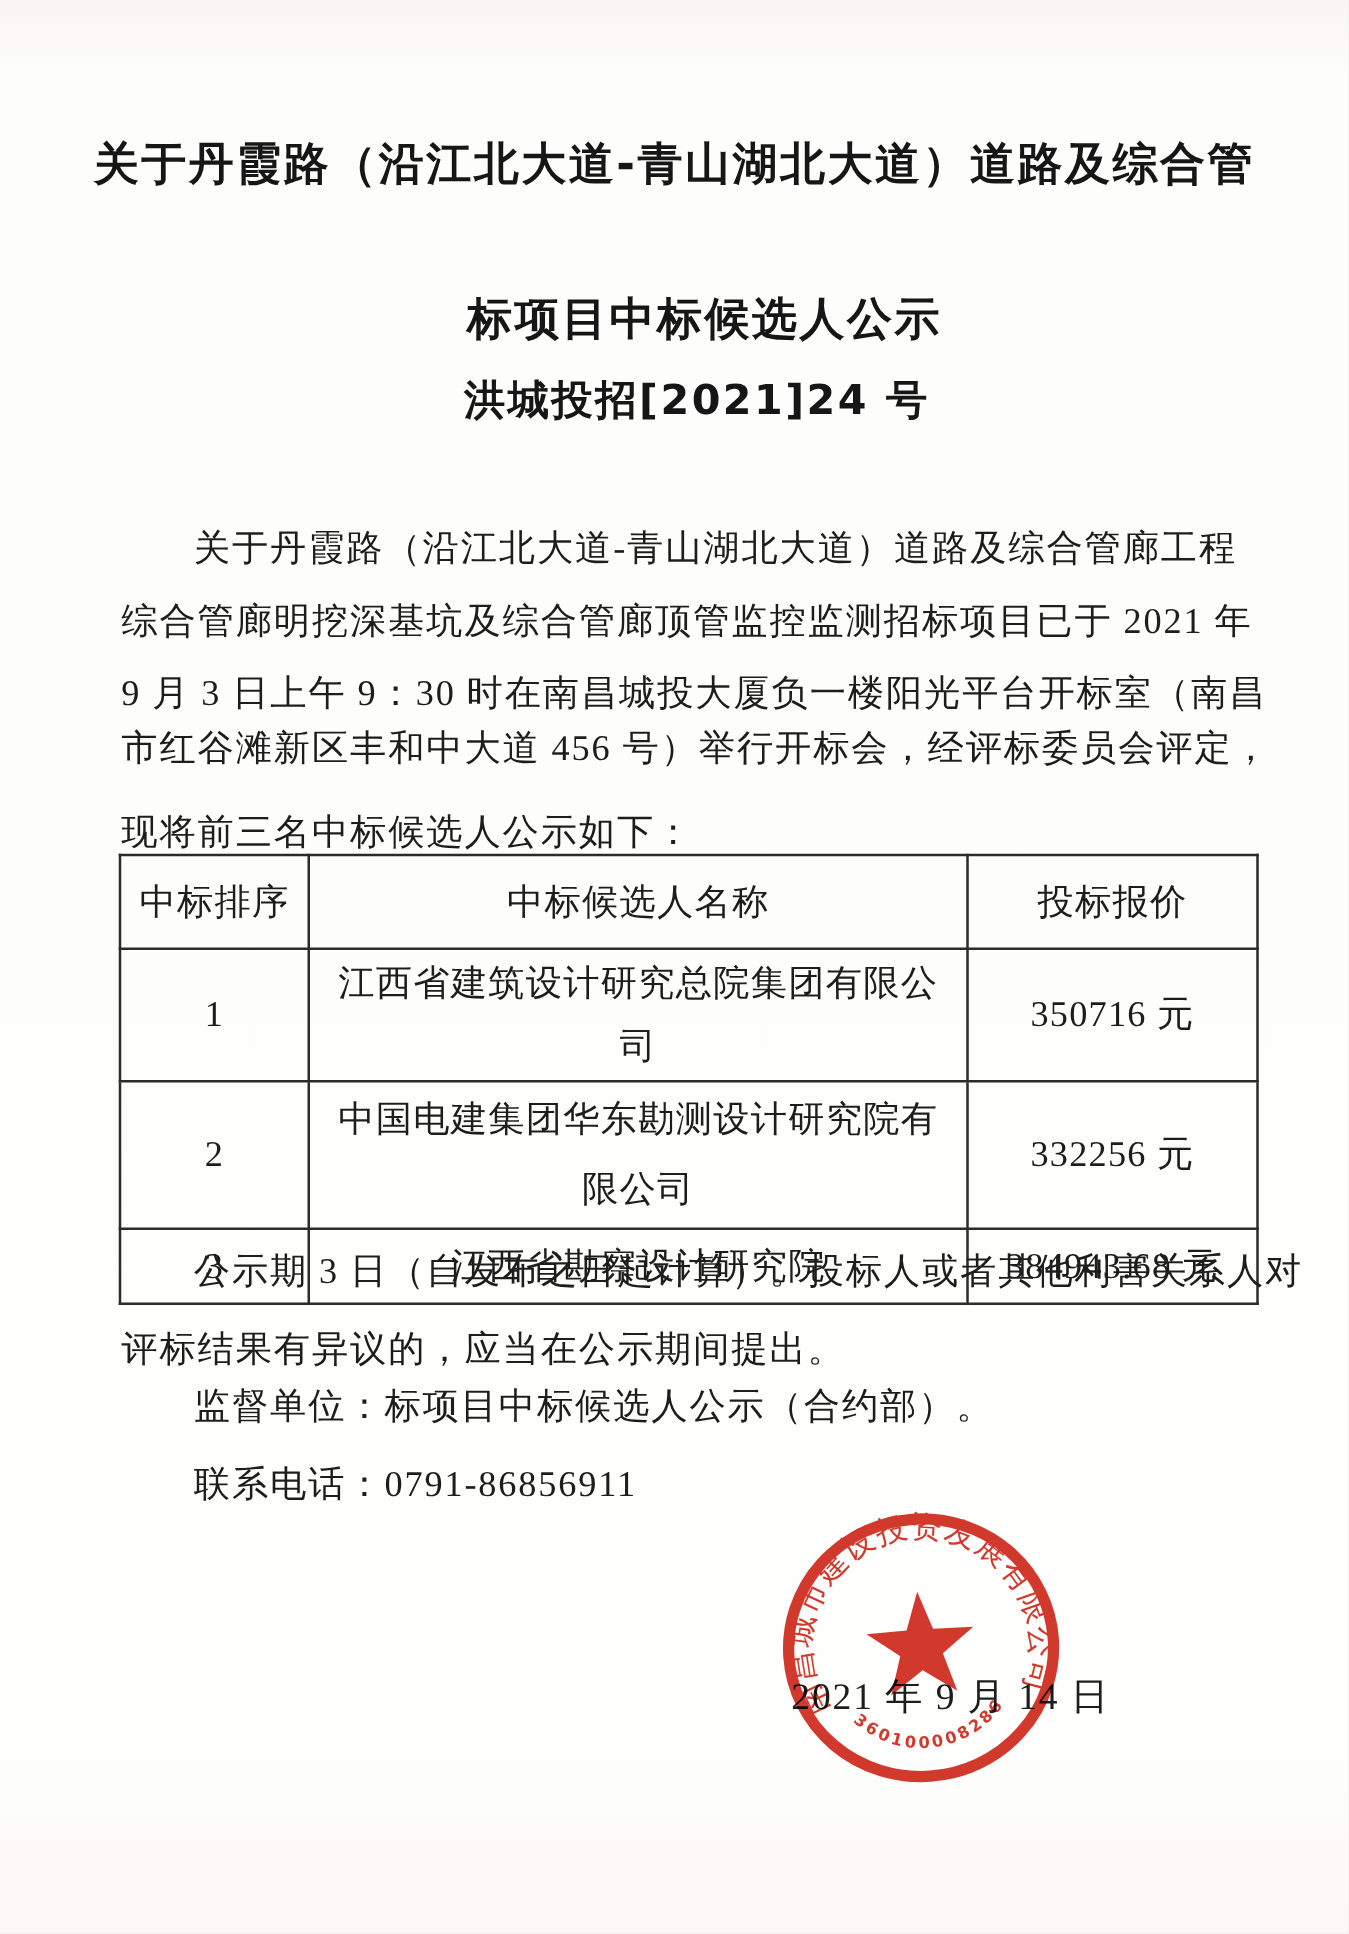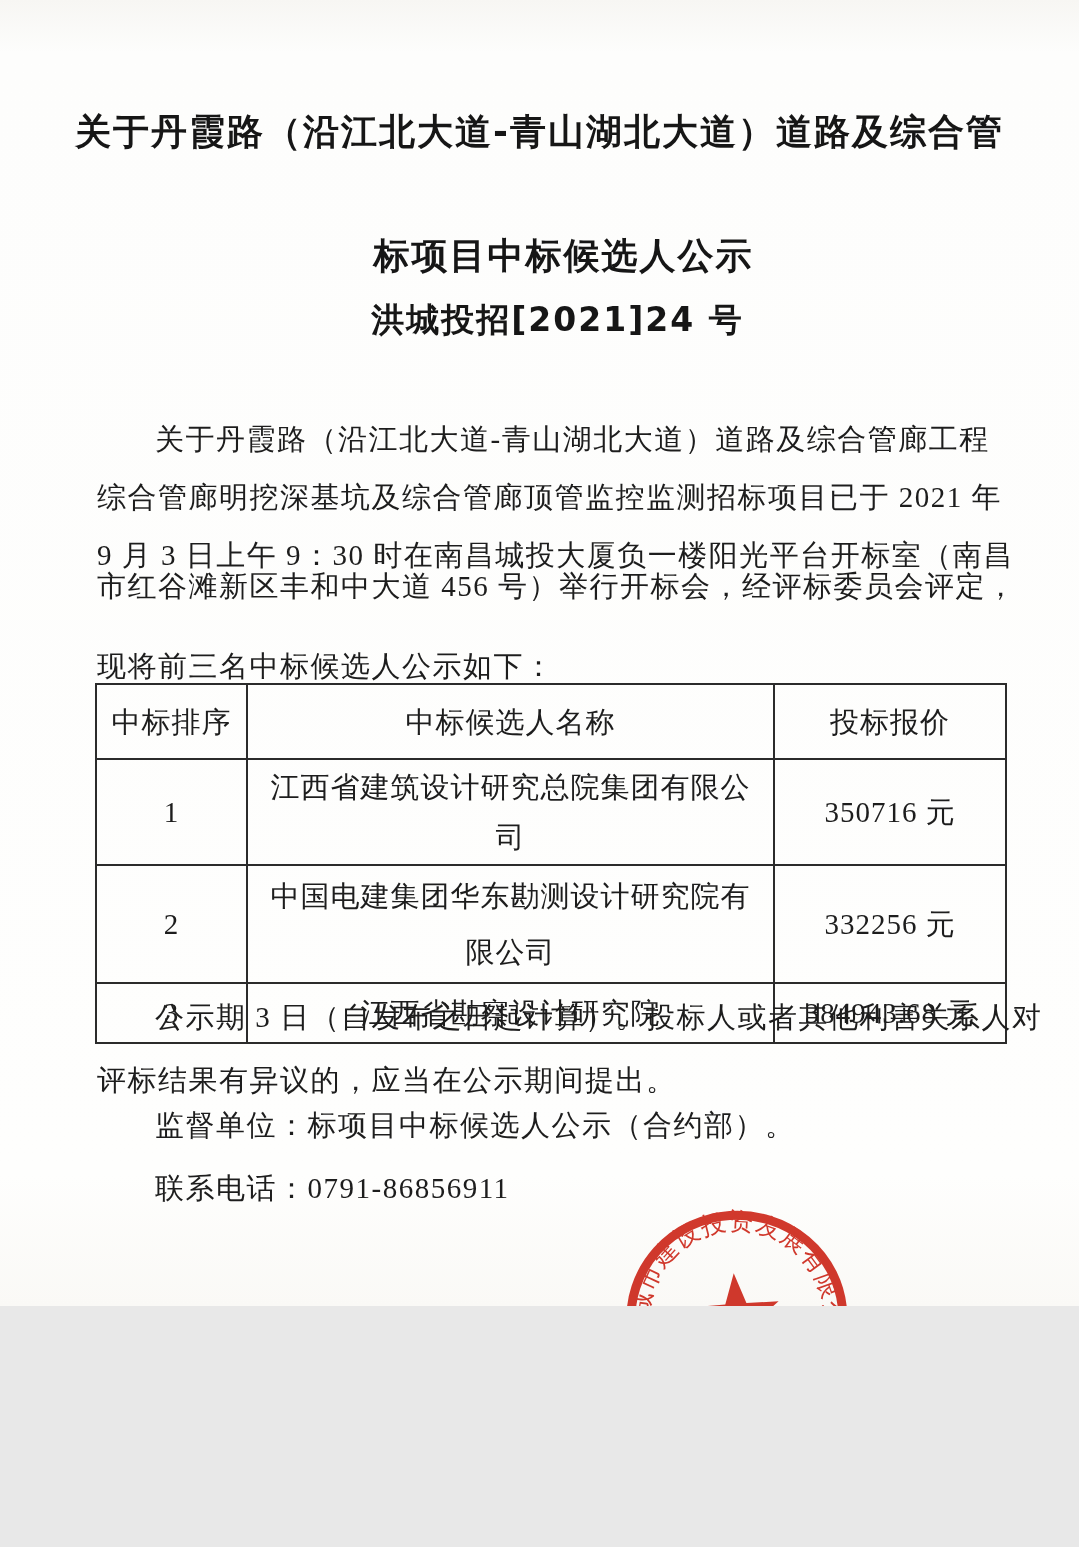--- a/index.html
+++ b/index.html
@@ -1,18 +1,18 @@
 <!DOCTYPE html>
 <html><head>
 <meta charset="utf-8">
 <style>
   html,body{margin:0;padding:0;background:#e8e8e8;}
   .page{
     position:relative;
-    width:1079px;height:1306px;
+    width:1079px;height:1547px;
     margin:0 auto;
     background:
       linear-gradient(180deg,#f7f6f3 0%, #fdfdfc 4%, #fefefd 90%, #faf9f6 100%);
     overflow:hidden;
     font-family:"Liberation Serif","DejaVu Serif",serif;
     color:#1c1c1c;
   }
   .abs{position:absolute;}
   .title-line{
     left:0;right:0;text-align:center;
@@ -58,21 +58,21 @@
 
 <div class="page">
 
   <div class="abs title-line" style="top:106px;">关于丹霞路（沿江北大道-青山湖北大道）道路及综合管</div>
   <div class="abs title-line" style="top:230px;padding-left:48px;">标项目中标候选人公示</div>
   <div class="abs title-line doc-number" style="top:294px;padding-left:36px;">洪城投招[2021]24 号</div>
 
   <div class="abs body-line indent" style="top:417px;">关于丹霞路（沿江北大道-青山湖北大道）道路及综合管廊工程</div>
   <div class="abs body-line" style="top:475px;">综合管廊明挖深基坑及综合管廊顶管监控监测招标项目已于 2021 年</div>
   <div class="abs body-line" style="top:533px;">9 月 3 日上午 9：30 时在南昌城投大厦负一楼阳光平台开标室（南昌</div>
-  <div class="abs body-line" style="top:564px;">市红谷滩新区丰和中大道 456 号）举行开标会，经评标委员会评定，</div>
+  <div class="abs body-line" style="top:577px;">市红谷滩新区丰和中大道 456 号）举行开标会，经评标委员会评定，</div>
   <div class="abs body-line" style="top:644px;">现将前三名中标候选人公示如下：</div>
 
   <table class="bid">
     <colgroup>
       <col style="width:151px">
         <col style="width:527px">
         <col style="width:232px">
     </colgroup>
     <tbody>
         <tr style="height:75px;">

